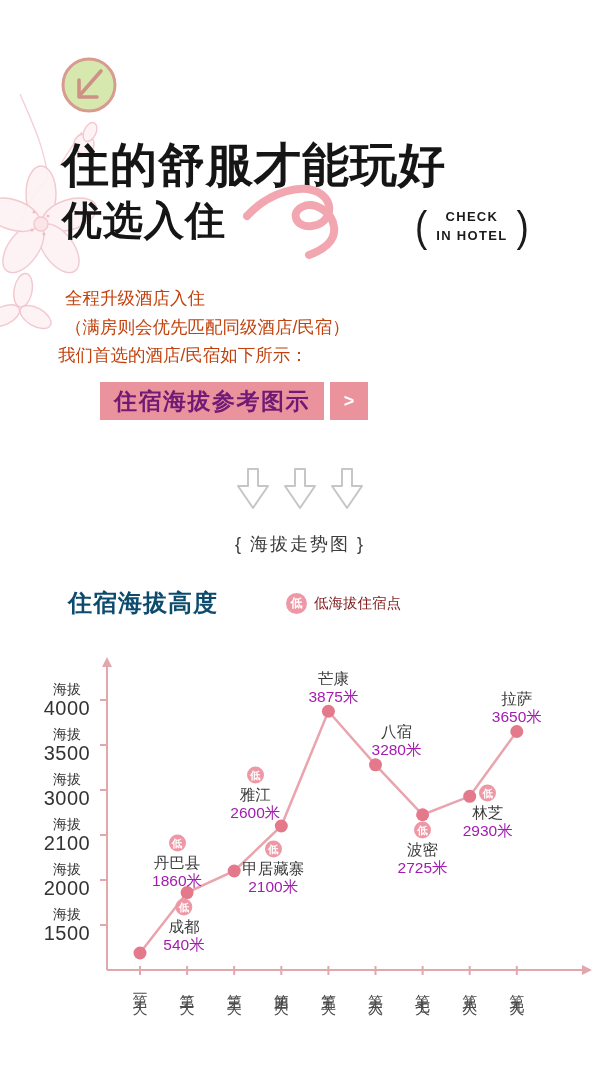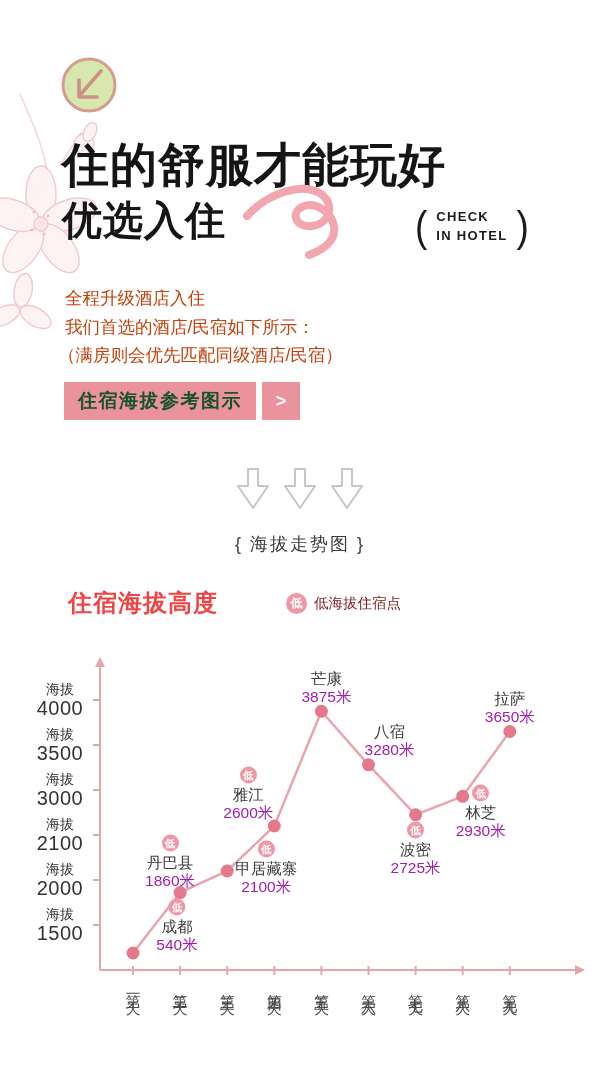--- a/index.html
+++ b/index.html
@@ -16,51 +16,52 @@
   .logo { position:absolute; left:60px; top:56px; width:58px; height:58px; }
   
   .headline { position:absolute; left:62px; top:136px; color:#151515; font-weight:900; letter-spacing:1px; }
   .headline .l1 { font-size:47px; line-height:1.25; }
   .headline .l2 { font-size:40px; line-height:1.25; }
   
   .ribbon { position:absolute; left:243px; top:184px; pointer-events:none; }
   
   .check-tag { position:absolute; left:415px; top:208px; display:flex; align-items:center; gap:9px; color:#1b1b1b; }
   .check-tag .paren { font-size:37px; font-weight:300; line-height:1; transform:scaleY(1.15); }
-  .check-tag .tag-text { font-size:13px; font-weight:700; letter-spacing:1.3px; line-height:1.4; }
+  .check-tag .tag-text { text-align:center; font-size:13px; font-weight:700; letter-spacing:1.3px; line-height:1.4; }
   
   .intro { position:absolute; left:65px; top:284px; color:#c2410c; font-size:17.5px; line-height:28.5px; }
   .intro p:nth-child(3) { margin-left:-7px; }
   
   .cta-row { position:absolute; left:64px; top:382px; display:flex; gap:6px; }
   .cta-main {
-    height:38px; line-height:38px; padding:0 14px; background:#ea939c; color:#14532d;
-    font-size:19px; font-weight:700; letter-spacing:1.5px; border:none; cursor:pointer;
+    height:38px; line-height:38px; padding:0 14px; background:#ea939c; color:#701a75;
+    font-size:23px; font-weight:700; letter-spacing:1.5px; border:none; cursor:pointer;
     font-family:inherit;
+    margin-left:36px;
   }
   .cta-arrow {
     width:38px; height:38px; background:#ea939c; color:#fff; font-size:18px; font-weight:700;
     display:flex; align-items:center; justify-content:center; border:none; cursor:pointer;
     font-family:inherit;
   }
   
   .down-arrows { position:absolute; left:0; top:466px; width:100%; display:flex; justify-content:center; gap:13px; }
   
   .divider-label { position:absolute; left:0; top:532px; width:100%; text-align:center; font-size:18px; color:#3d3d3d; letter-spacing:2px; }
   
   .chart-header { position:absolute; left:68px; top:587px; display:flex; align-items:center; }
-  .chart-title { font-size:24px; font-weight:800; color:#ef4444; letter-spacing:1px; }
+  .chart-title { font-size:24px; font-weight:800; color:#0c4a6e; letter-spacing:1px; }
   .legend { display:flex; align-items:center; gap:7px; margin-left:68px; }
   .legend-badge {
     width:21px; height:21px; border-radius:50%; background:#ee98a6; color:#fff;
     font-size:12px; line-height:21px; text-align:center; font-weight:700;
   }
   .legend-text { font-size:14.5px; color:#7f1d1d; }
   
-  .chart { position:absolute; left:0; top:650px; width:492px; height:418px; }
+  .chart { position:absolute; left:7px; top:650px; width:492px; height:418px; }
   .chart svg { position:absolute; left:0; top:0; }
   .ytick { position:absolute; width:62px; text-align:center; color:#333; }
   .yt-prefix { font-size:14px; line-height:17px; }
   .yt-val { font-size:20px; line-height:20px; letter-spacing:0.5px; }
   .xlab {
     position:absolute; writing-mode:vertical-rl; font-size:15px; color:#4b4b4b;
     letter-spacing:4px; line-height:18px;
   }
   .pt-label { position:absolute; transform:translate(-50%,-50%); text-align:center; white-space:nowrap; }
   .pt-badge {
@@ -138,22 +139,22 @@
     <span class="paren">(</span>
     <span class="tag-text">
       <span>CHECK</span><br>
       <span>IN HOTEL</span>
     </span>
     <span class="paren">)</span>
   </div>
 
   <div class="intro">
     <p>全程升级酒店入住</p>
+    <p>（满房则会优先匹配同级酒店/民宿）</p>
     <p>我们首选的酒店/民宿如下所示：</p>
-    <p>（满房则会优先匹配同级酒店/民宿）</p>
   </div>
 
   <div class="cta-row">
     <button class="cta-main">住宿海拔参考图示</button>
     <button class="cta-arrow">&gt;</button>
   </div>
 
   <div class="down-arrows">
     <svg width="34" height="46" viewBox="0 0 34 46">
       <path d="M12,3 L22,3 L22,20 L32,20 L17,42 L2,20 L12,20 Z" fill="#ffffff" stroke="#c6c6c6" stroke-width="2" stroke-linejoin="round"></path>

